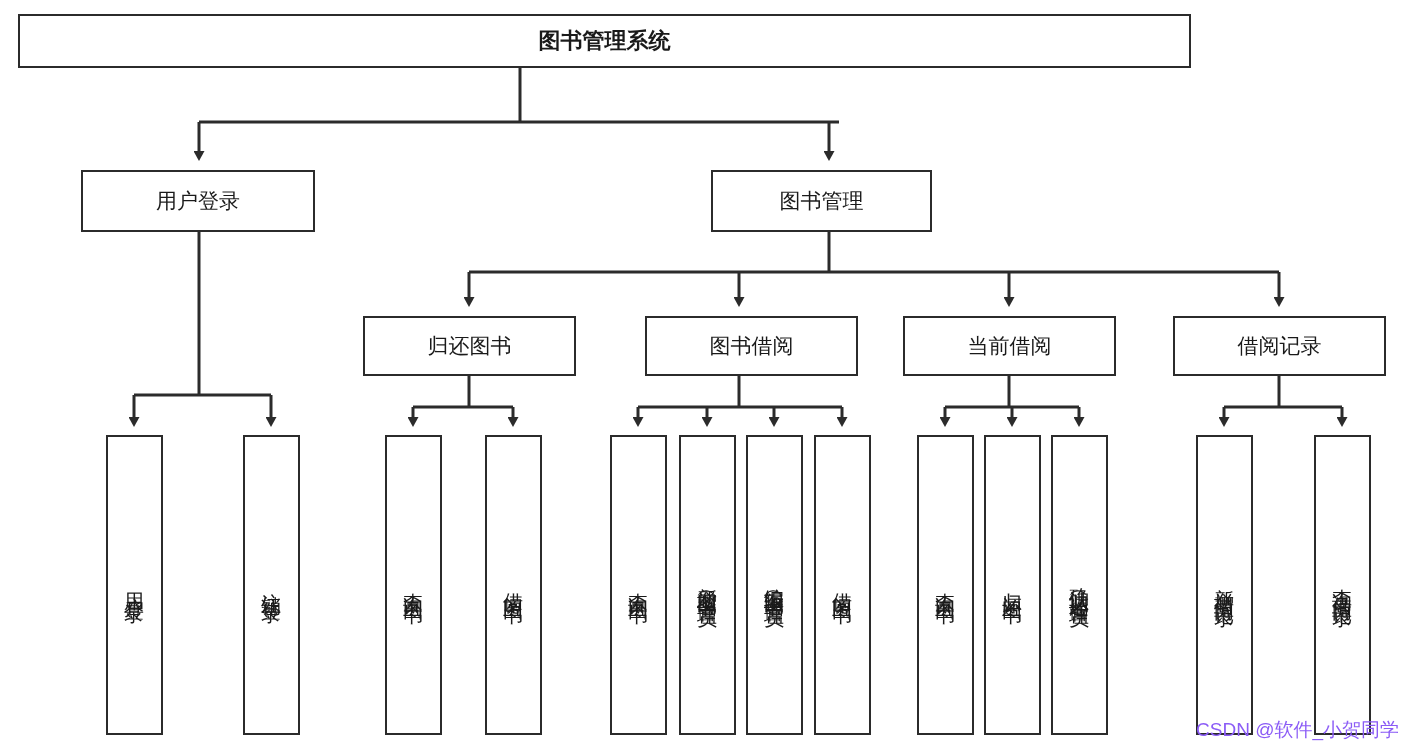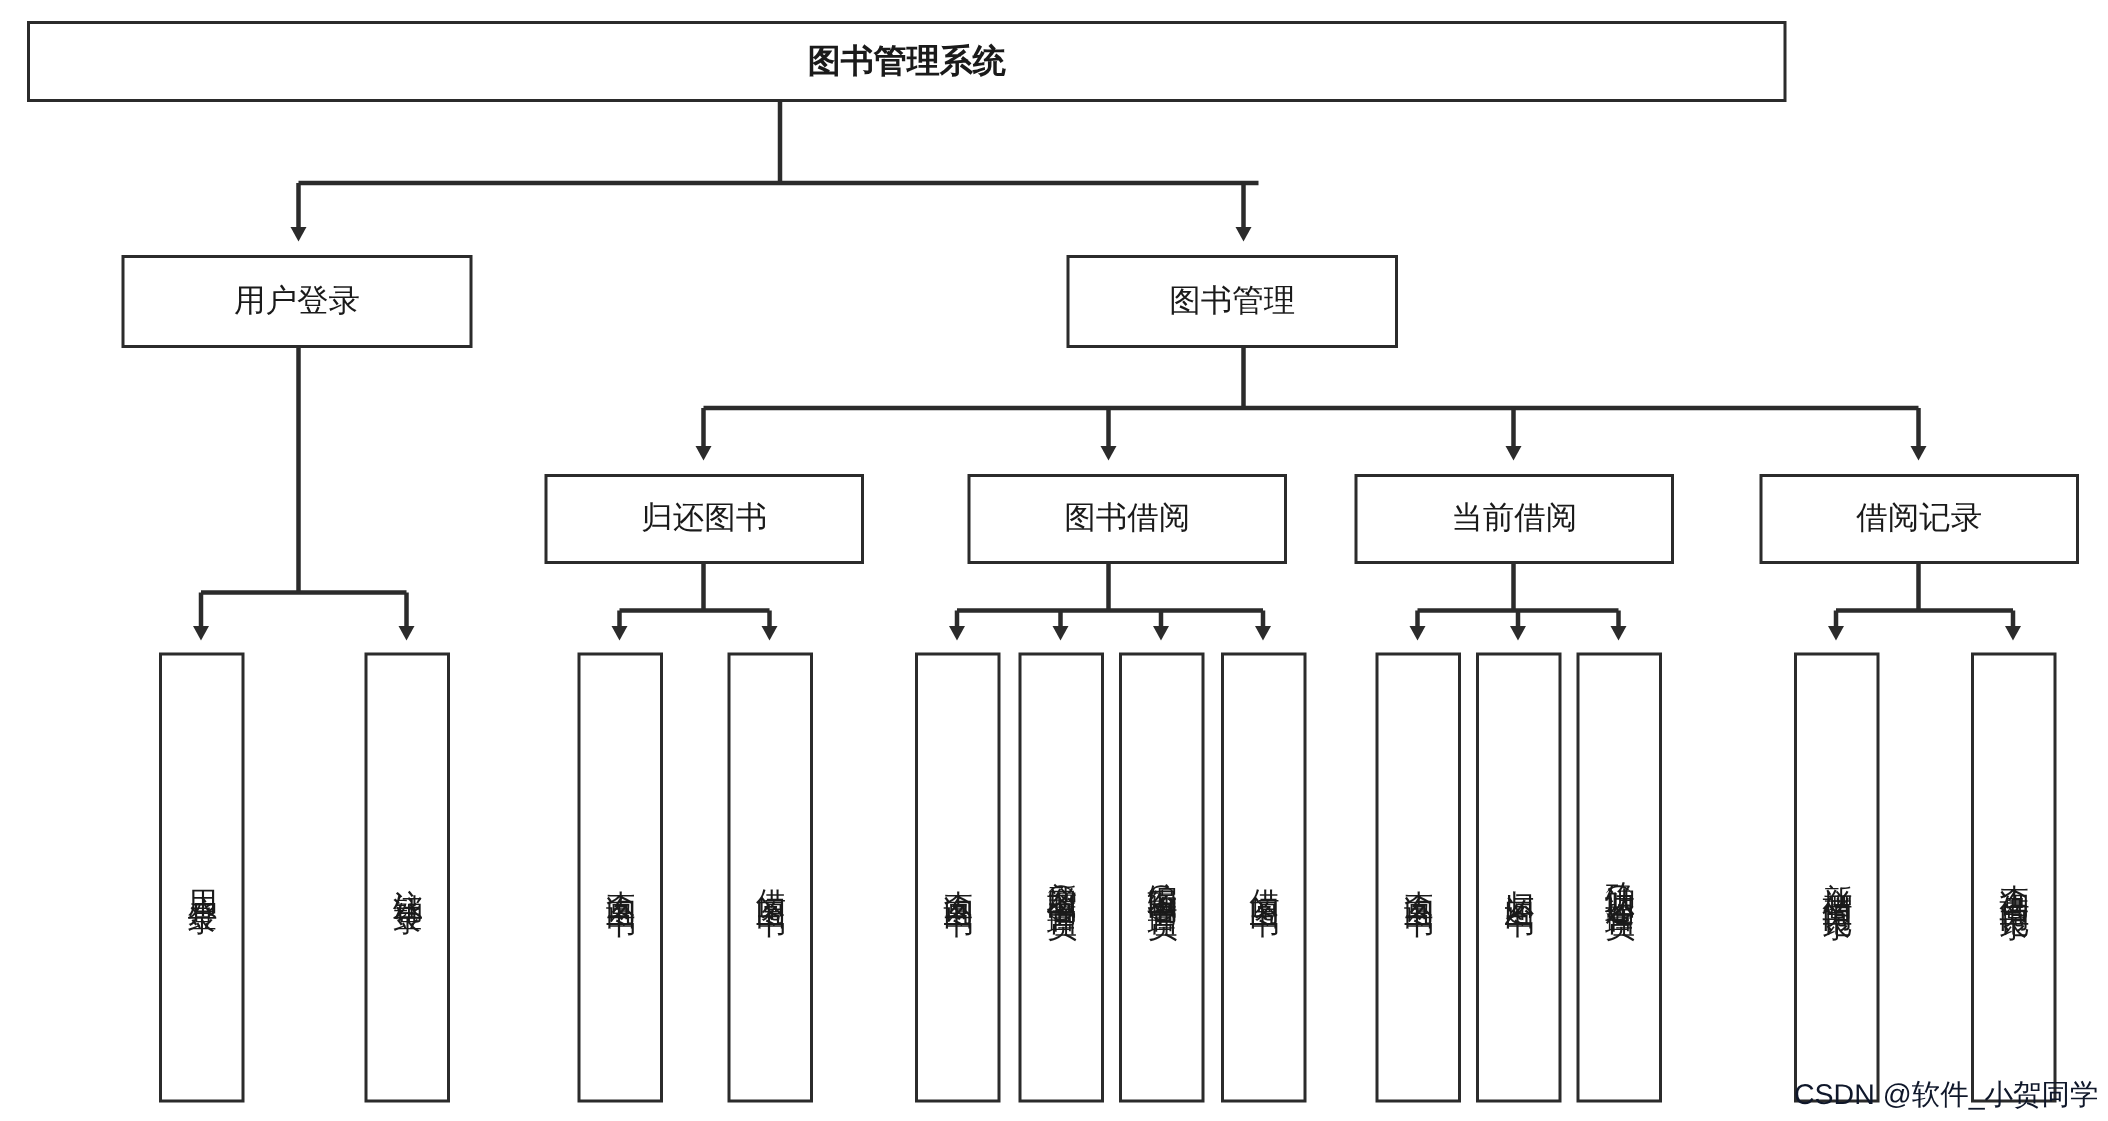--- a/index.html
+++ b/index.html
@@ -64,21 +64,21 @@
     white-space: nowrap;
   }
   .node.v.tall .label {
     letter-spacing: 3px;
   }
   .watermark {
     position: absolute;
     right: 6px;
     bottom: 4px;
     font-size: 19px;
-    color: #0f172a;
+    color: #8b5cf6;
     z-index: 5;
     white-space: nowrap;
     font-family: "Liberation Sans", "DejaVu Sans", sans-serif;
   }
 </style>
 </head>
 <body>
 
 <div id="stage">
 

